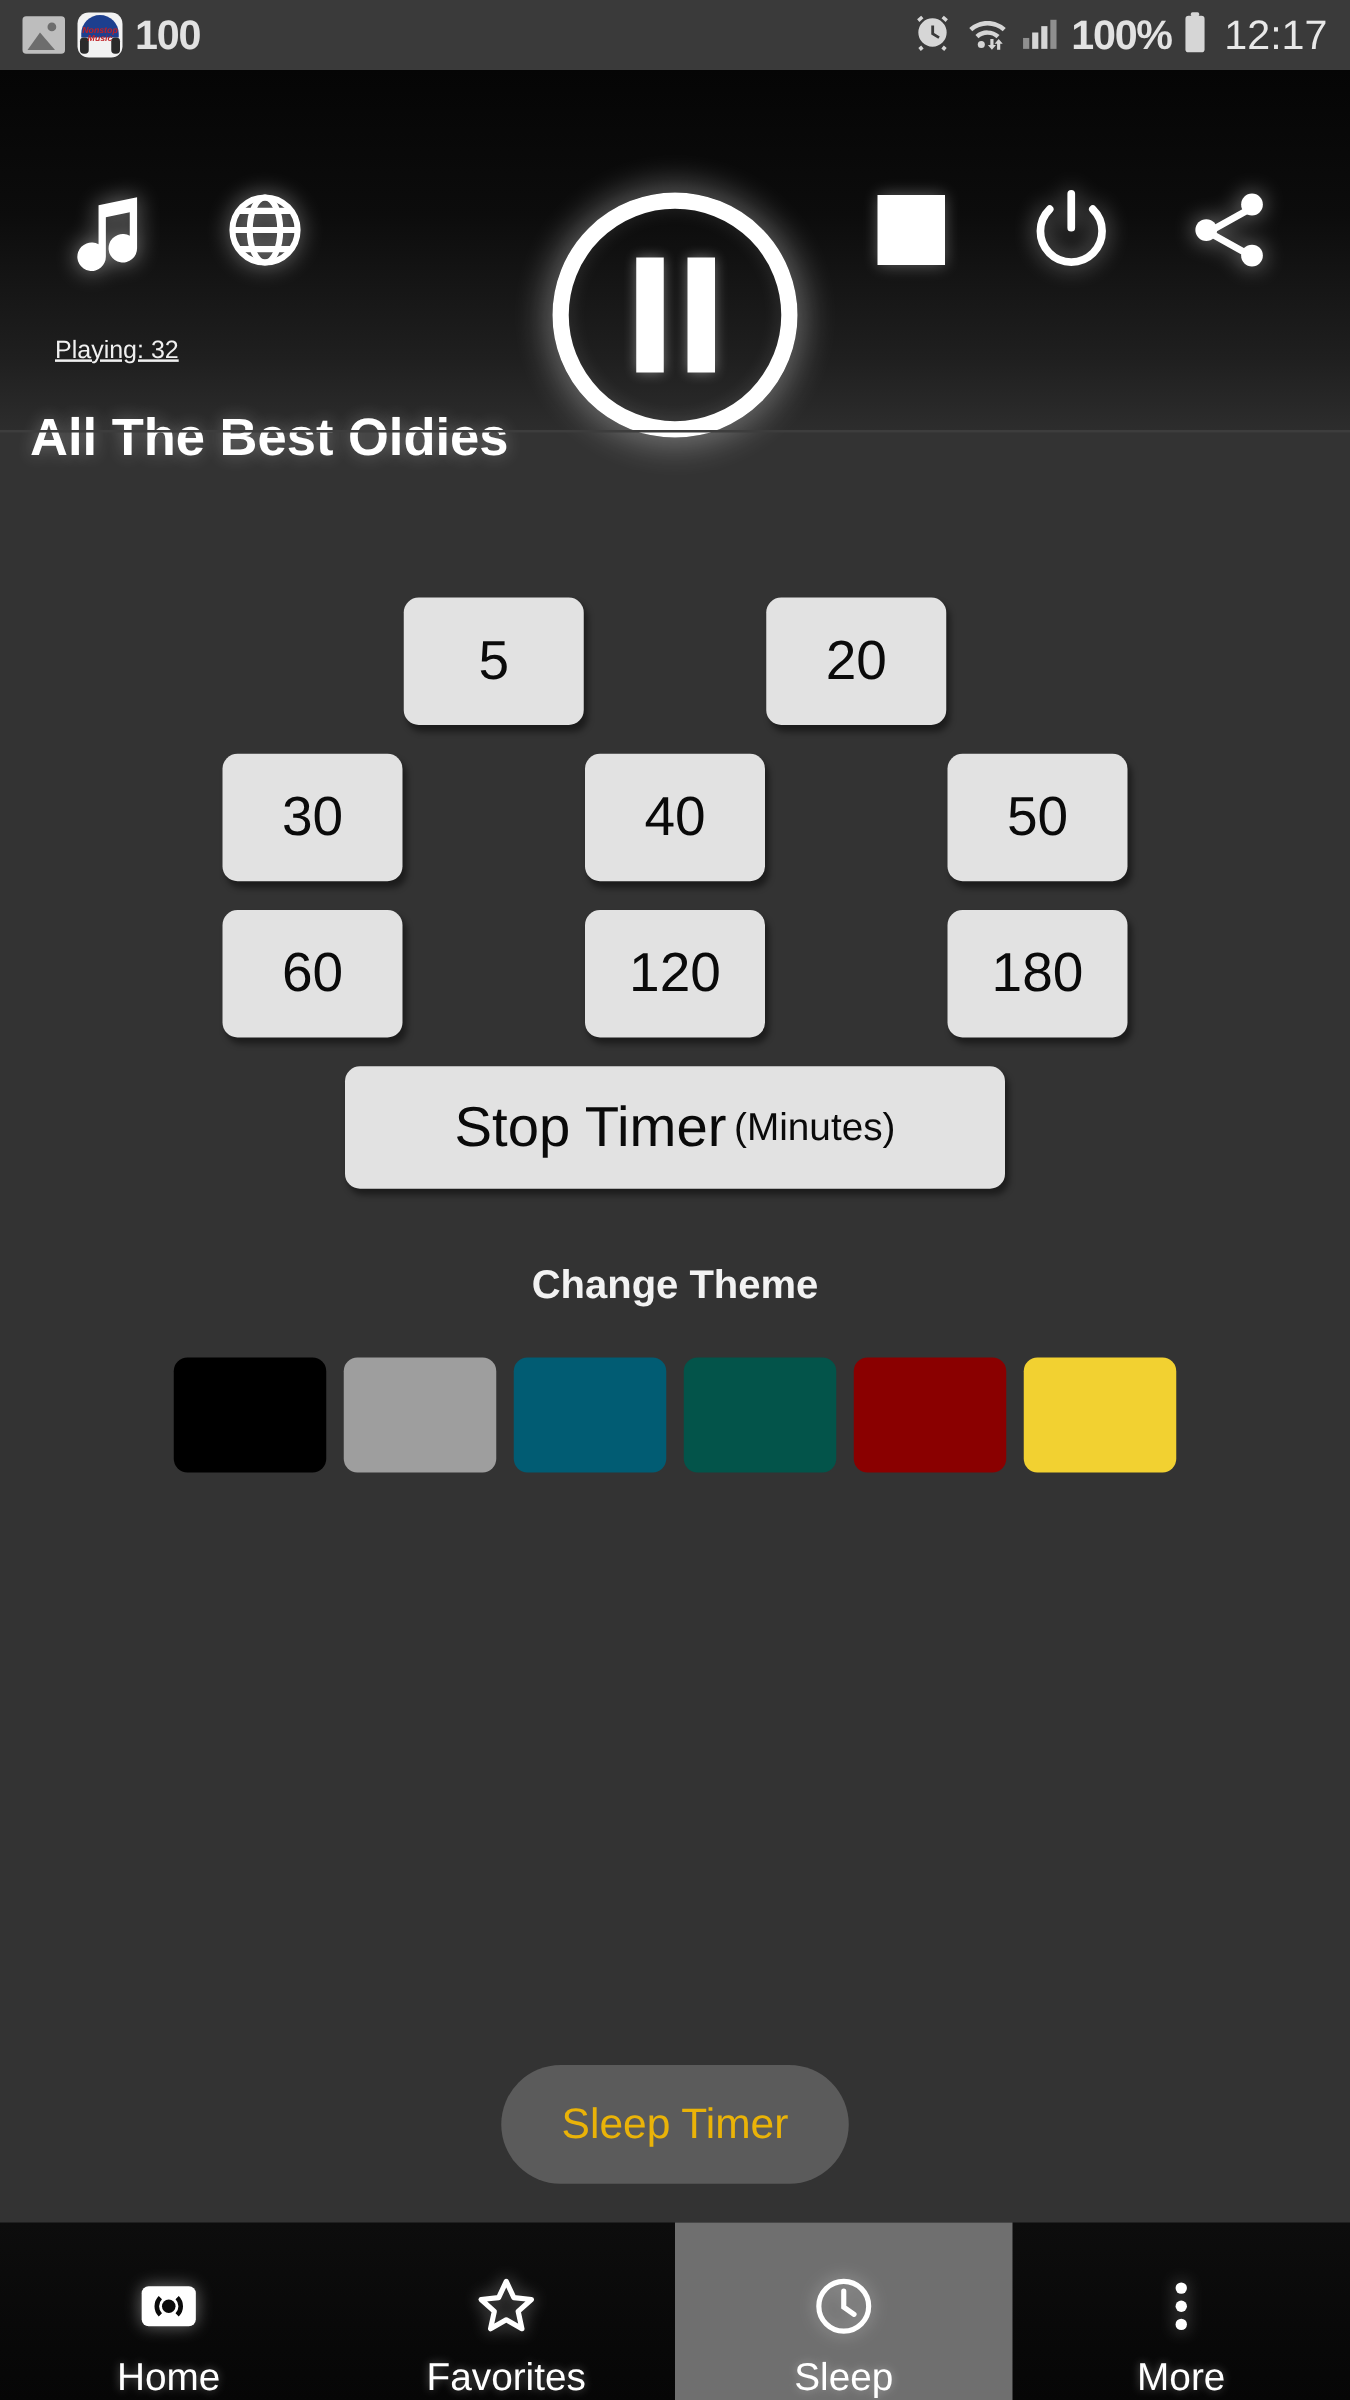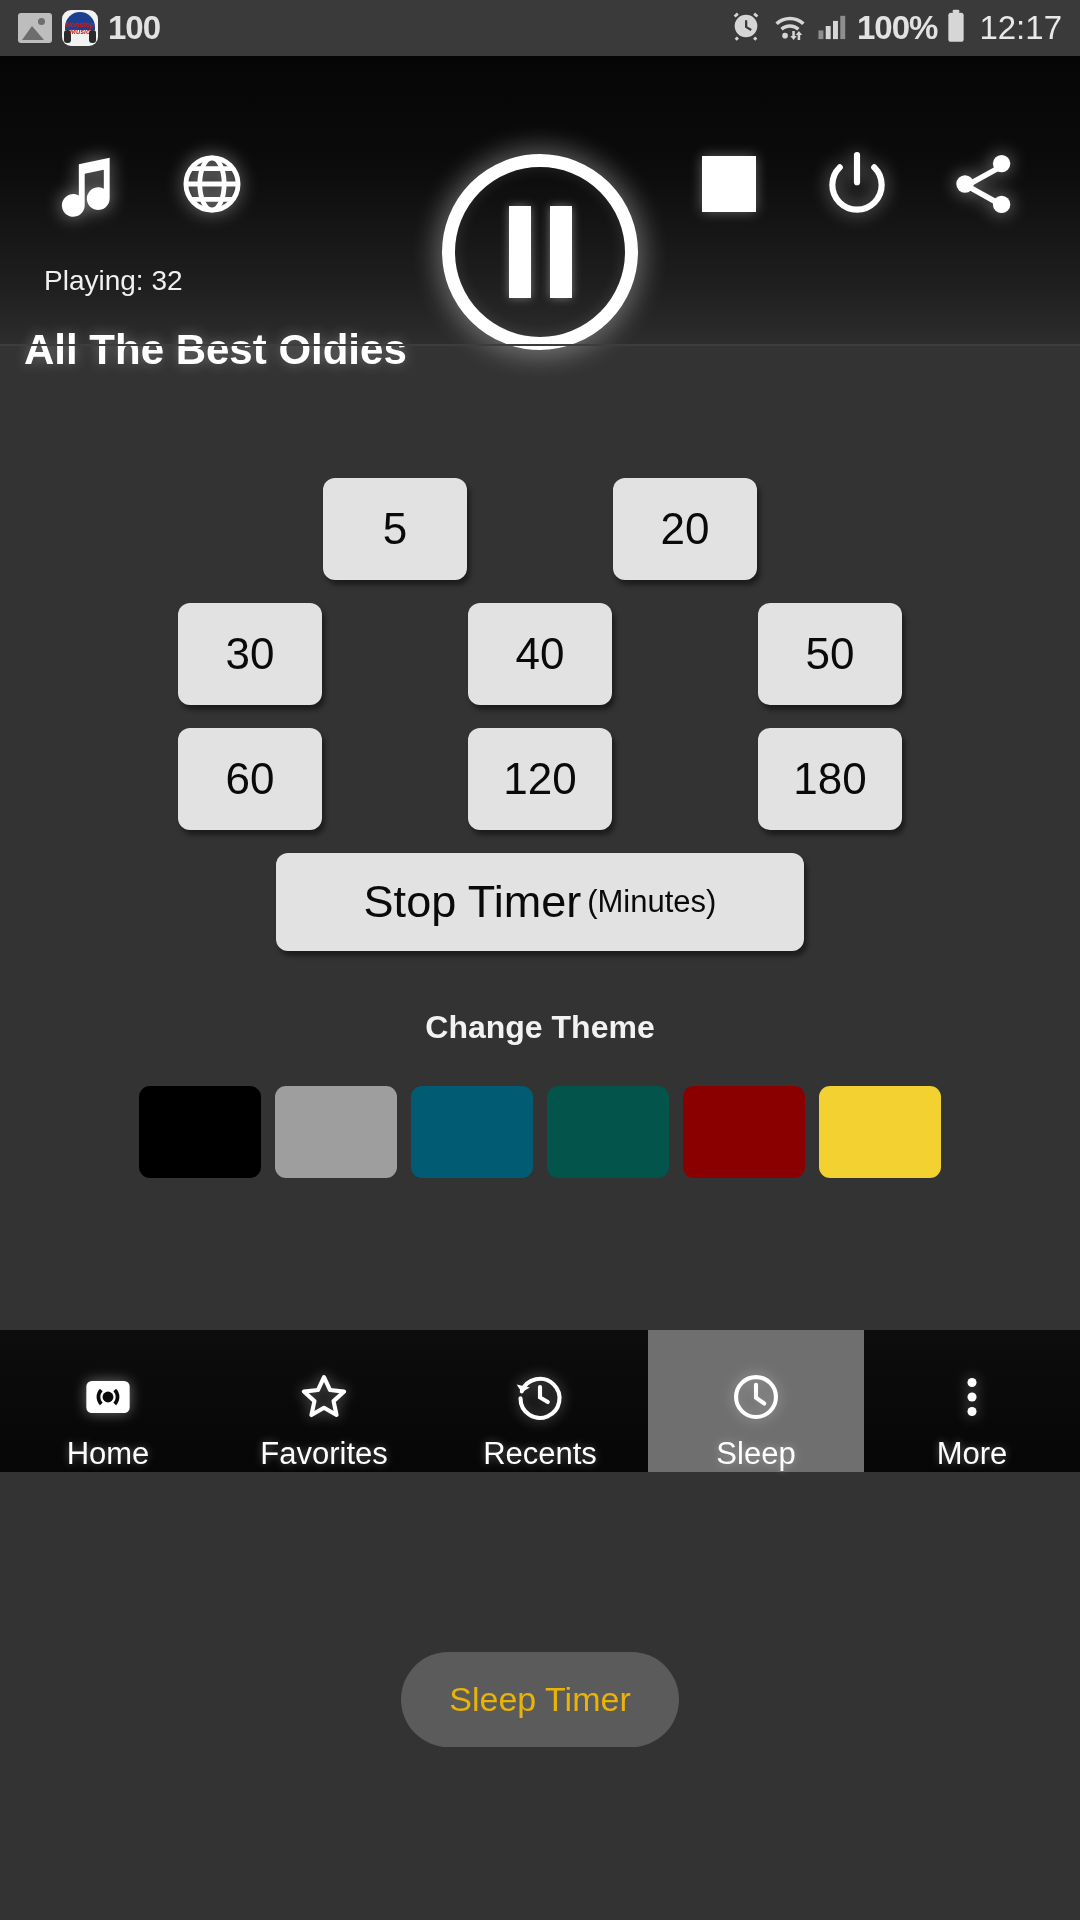--- a/index.html
+++ b/index.html
@@ -2,21 +2,21 @@
 <html><head>
 <meta charset="utf-8">
 <style>
   * { margin:0; padding:0; box-sizing:border-box; }
   html,body {
     width:1080px; height:1920px;
     background:#333333;
     font-family:"Liberation Sans", sans-serif;
     overflow:hidden;
   }
-  #screen { position:relative; width:1080px; height:1472px; background:#333333; }
+  #screen { position:relative; width:1080px; height:1920px; background:#333333; }
 
   
   .statusbar{
     position:absolute; top:0; left:0; width:1080px; height:56px;
     background:#3a3a3a; display:flex; align-items:center;
     padding:0 18px; color:#d6d6d6;
   }
   .sb-left{ display:flex; align-items:center; gap:10px; }
   .sb-right{ margin-left:auto; display:flex; align-items:center; gap:8px; }
   .sb-text{ font-size:33px; font-weight:600; letter-spacing:-1px; color:#e2e2e2; }
@@ -43,21 +43,21 @@
   
   .player{
     position:absolute; top:56px; left:0; width:1080px; height:289px;
     background:linear-gradient(180deg,#050505 0%,#0c0c0c 40%,#1f1f1f 80%,#2d2d2d 100%);
   }
   .ctl{ position:absolute; display:flex; align-items:center; justify-content:center; }
   .note{ left:46px; top:128px; width:78px; height:78px; transform:translateY(-50%);}
   .globe{ left:176px; top:128px; width:72px; height:72px; transform:translateY(-50%);}
   .playing-label{
     position:absolute; left:44px; top:225px; transform:translateY(-50%);
-    font-size:28px; color:#f0f0f0; font-weight:400;
+    font-size:20px; color:#f0f0f0; font-weight:400;text-decoration:underline;
   }
   .bigbtn{
     position:absolute; left:50%; top:196px; transform:translate(-50%,-50%);
     width:196px;height:196px; border-radius:50%;
     border:13px solid #ffffff; display:flex;align-items:center;justify-content:center;
     box-shadow:0 0 26px 6px rgba(255,255,255,.33), inset 0 0 16px rgba(255,255,255,.12);
     background:transparent;
   }
   .bars{ display:flex; gap:19px; }
   .bars span{ display:block; width:22px; height:92px; background:#fff; box-shadow:0 0 10px rgba(255,255,255,.4); }
@@ -271,30 +271,20 @@
 
     <div class="nav-item">
       <span class="nav-ico">
         <svg width="52" height="52" viewBox="0 0 24 24" fill="none" stroke="#ffffff" stroke-width="1.9" stroke-linejoin="round">
           <path d="M12 2.8l2.8 6 6.5.7-4.9 4.4 1.4 6.4-5.8-3.3-5.8 3.3 1.4-6.4L2.7 9.5l6.5-.7z"></path>
         </svg>
       </span>
       <span class="nav-label">Favorites</span>
     </div>
 
-    <div class="nav-item">
-      <span class="nav-ico">
-        <svg width="52" height="52" viewBox="0 0 24 24" fill="none" stroke="#ffffff" stroke-width="1.9" stroke-linecap="round">
-          <path d="M3.6 9.4A9 9 0 113 12.6"></path>
-          <polyline points="1.2,6.2 3.6,9.8 7.3,7.6" fill="#ffffff" stroke="none"></polyline>
-          <polyline points="12,7.4 12,12.2 15.6,14.3"></polyline>
-        </svg>
-      </span>
-      <span class="nav-label">Recents</span>
-    </div>
 
     <div class="nav-item active">
       <span class="nav-ico">
         <svg width="54" height="54" viewBox="0 0 24 24" fill="none" stroke="#ffffff" stroke-width="1.9" stroke-linecap="round">
           <circle cx="12" cy="12" r="9.2"></circle>
           <polyline points="12,6.4 12,12.3 15.8,15"></polyline>
         </svg>
       </span>
       <span class="nav-label">Sleep</span>
     </div>

